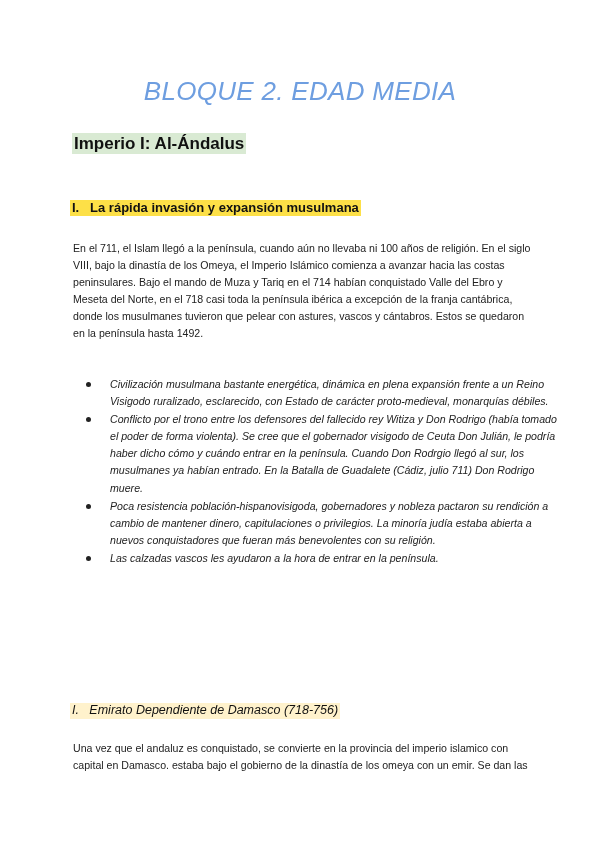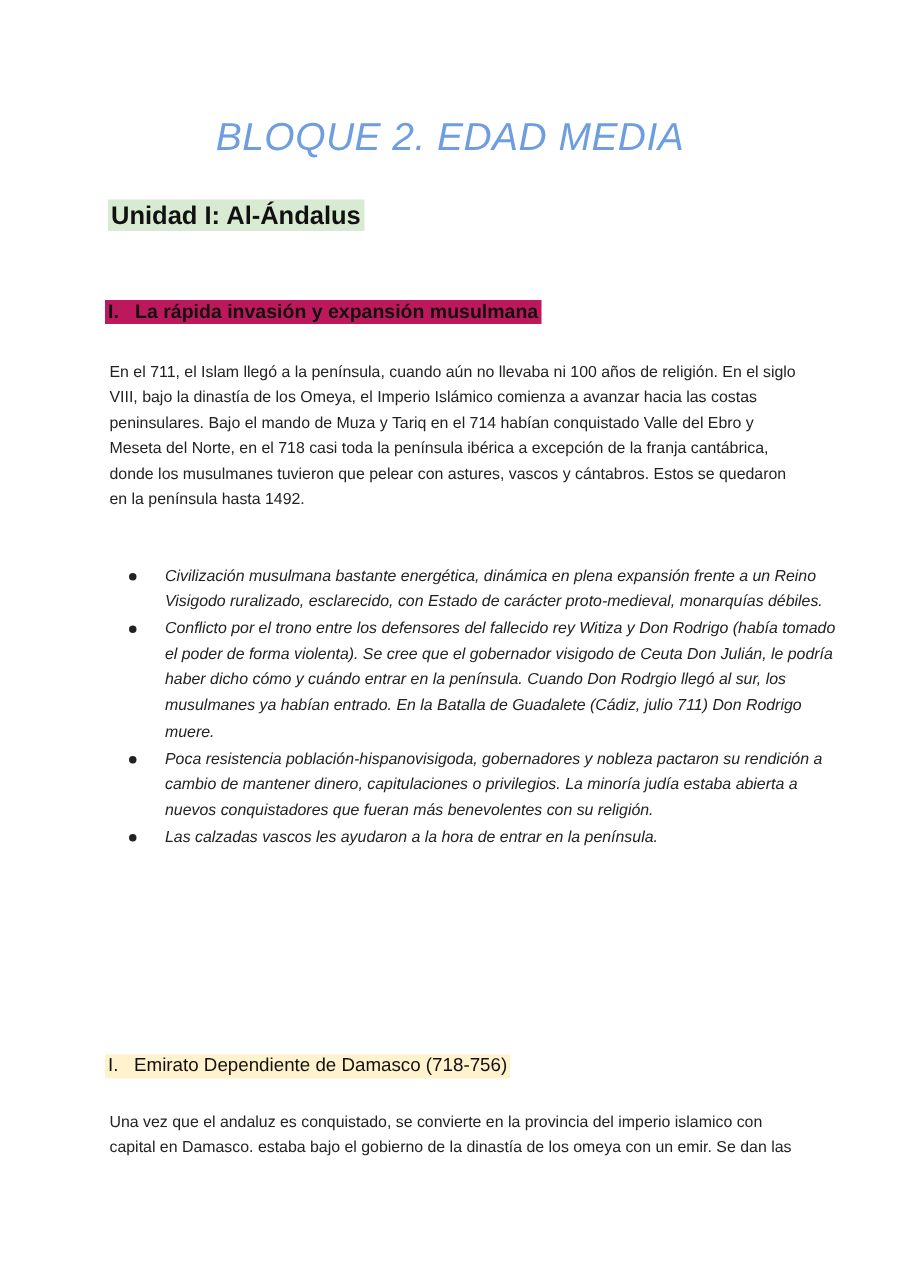--- a/index.html
+++ b/index.html
@@ -5,37 +5,37 @@
   html, body { margin: 0; padding: 0; background: #ffffff; }
   body { width: 600px; height: 848px; position: relative; overflow: hidden;
          font-family: "Liberation Sans", sans-serif; color: #222; }
   .page { position: absolute; left: 0; top: 0; width: 600px; height: 848px; }
   .title { position: absolute; left: 0; width: 600px; top: 76px; text-align: center;
            font-size: 26px; color: #6e9ee0; letter-spacing: 0.3px; font-weight: normal; }
   .hl { display: inline-block; padding: 0 2px; line-height: 1.25; }
   .h-unit { position: absolute; left: 72px; top: 133px; font-size: 17px; font-weight: bold; color: #111; }
   .h-unit .hl { background: #d9ead3; }
   .h-sec { position: absolute; left: 70px; font-size: 13px; font-weight: bold; color: #111; }
-  .h-sec .hl { background: #be185d; }
-  .h-sub { position: absolute; left: 70px; top: 703px; font-size: 12.5px; color: #111; }
+  .h-sec .hl { background: #fde047; }
+  .h-sub { position: absolute; left: 70px; top: 703px; font-size: 12.5px; font-style: italic; color: #111; }
   .h-sub .hl { background: #fff2cc; }
   .para { position: absolute; left: 73px; width: 460px; font-size: 10.6px; line-height: 17.1px; margin: 0; color: #222; }
   ul.bullets { position: absolute; left: 73px; top: 375px; width: 460px; margin: 0; padding: 0 0 0 36px;
                font-size: 10.6px; line-height: 17.1px; list-style: none; }
   ul.bullets li { position: relative; margin: 1px; font-style: italic; }
   ul.bullets li .dot { position: absolute; left: -24px; top: 6px; width: 5px; height: 5px; background: #222; border-radius: 50%; }
 </style>
 </head>
 <body>
 
 <div class="page">
   <h1 class="title" style="margin:0;font-style:italic;">BLOQUE 2. EDAD MEDIA</h1>
 
   <div class="h-unit">
-    <span class="hl">Unidad I: Al-Ándalus</span>
+    <span class="hl">Imperio I: Al-Ándalus</span>
   </div>
 
   <div class="h-sec" style="top:200px;">
     <span class="hl" style="white-space:pre;">I.   La rápida invasión y expansión musulmana</span>
   </div>
 
   <p class="para" style="top:240px;">En el 711, el Islam llegó a la península, cuando aún no llevaba ni 100 años de religión. En el siglo VIII, bajo la dinastía de los Omeya, el Imperio Islámico comienza a avanzar hacia las costas peninsulares. Bajo el mando de Muza y Tariq en el 714 habían conquistado Valle del Ebro y Meseta del Norte, en el 718 casi toda la península ibérica a excepción de la franja cantábrica, donde los musulmanes tuvieron que pelear con astures, vascos y cántabros. Estos se quedaron en la península hasta 1492.</p>
 
 
   <ul class="bullets">

